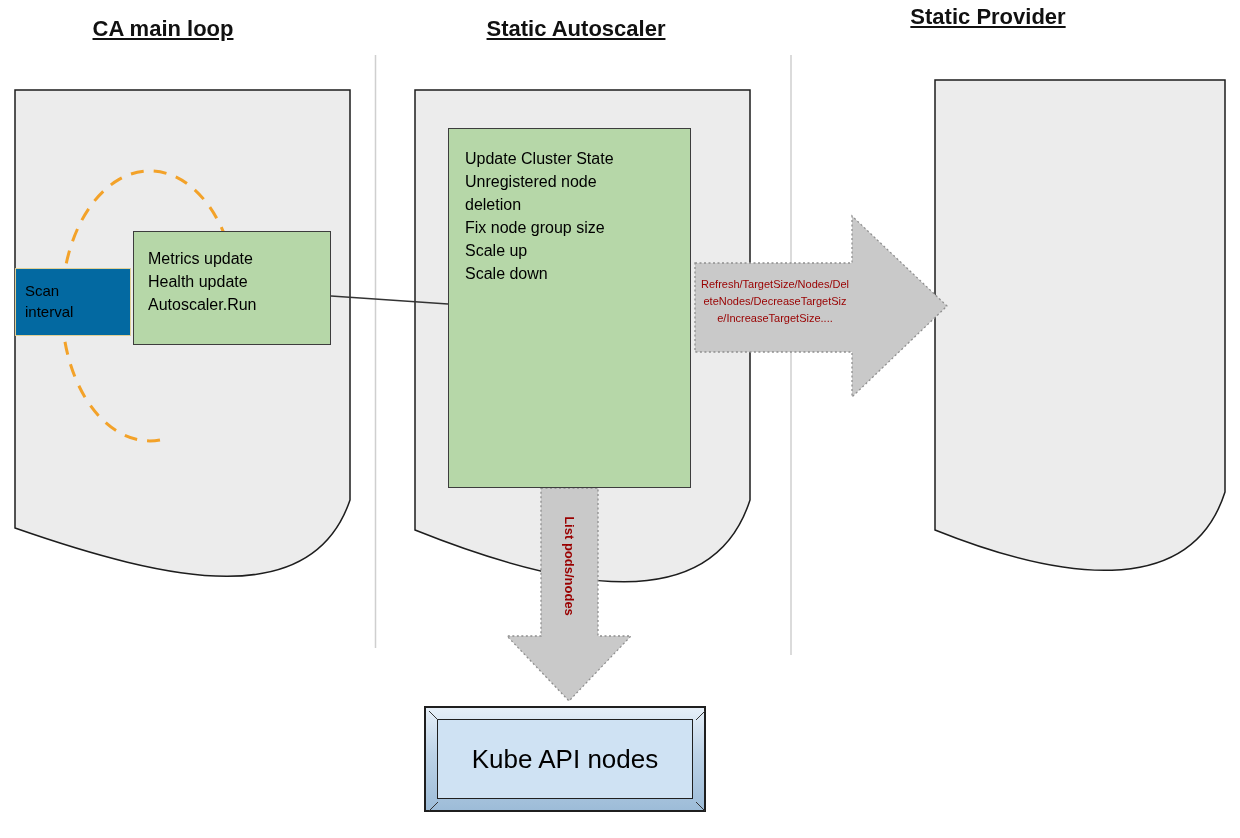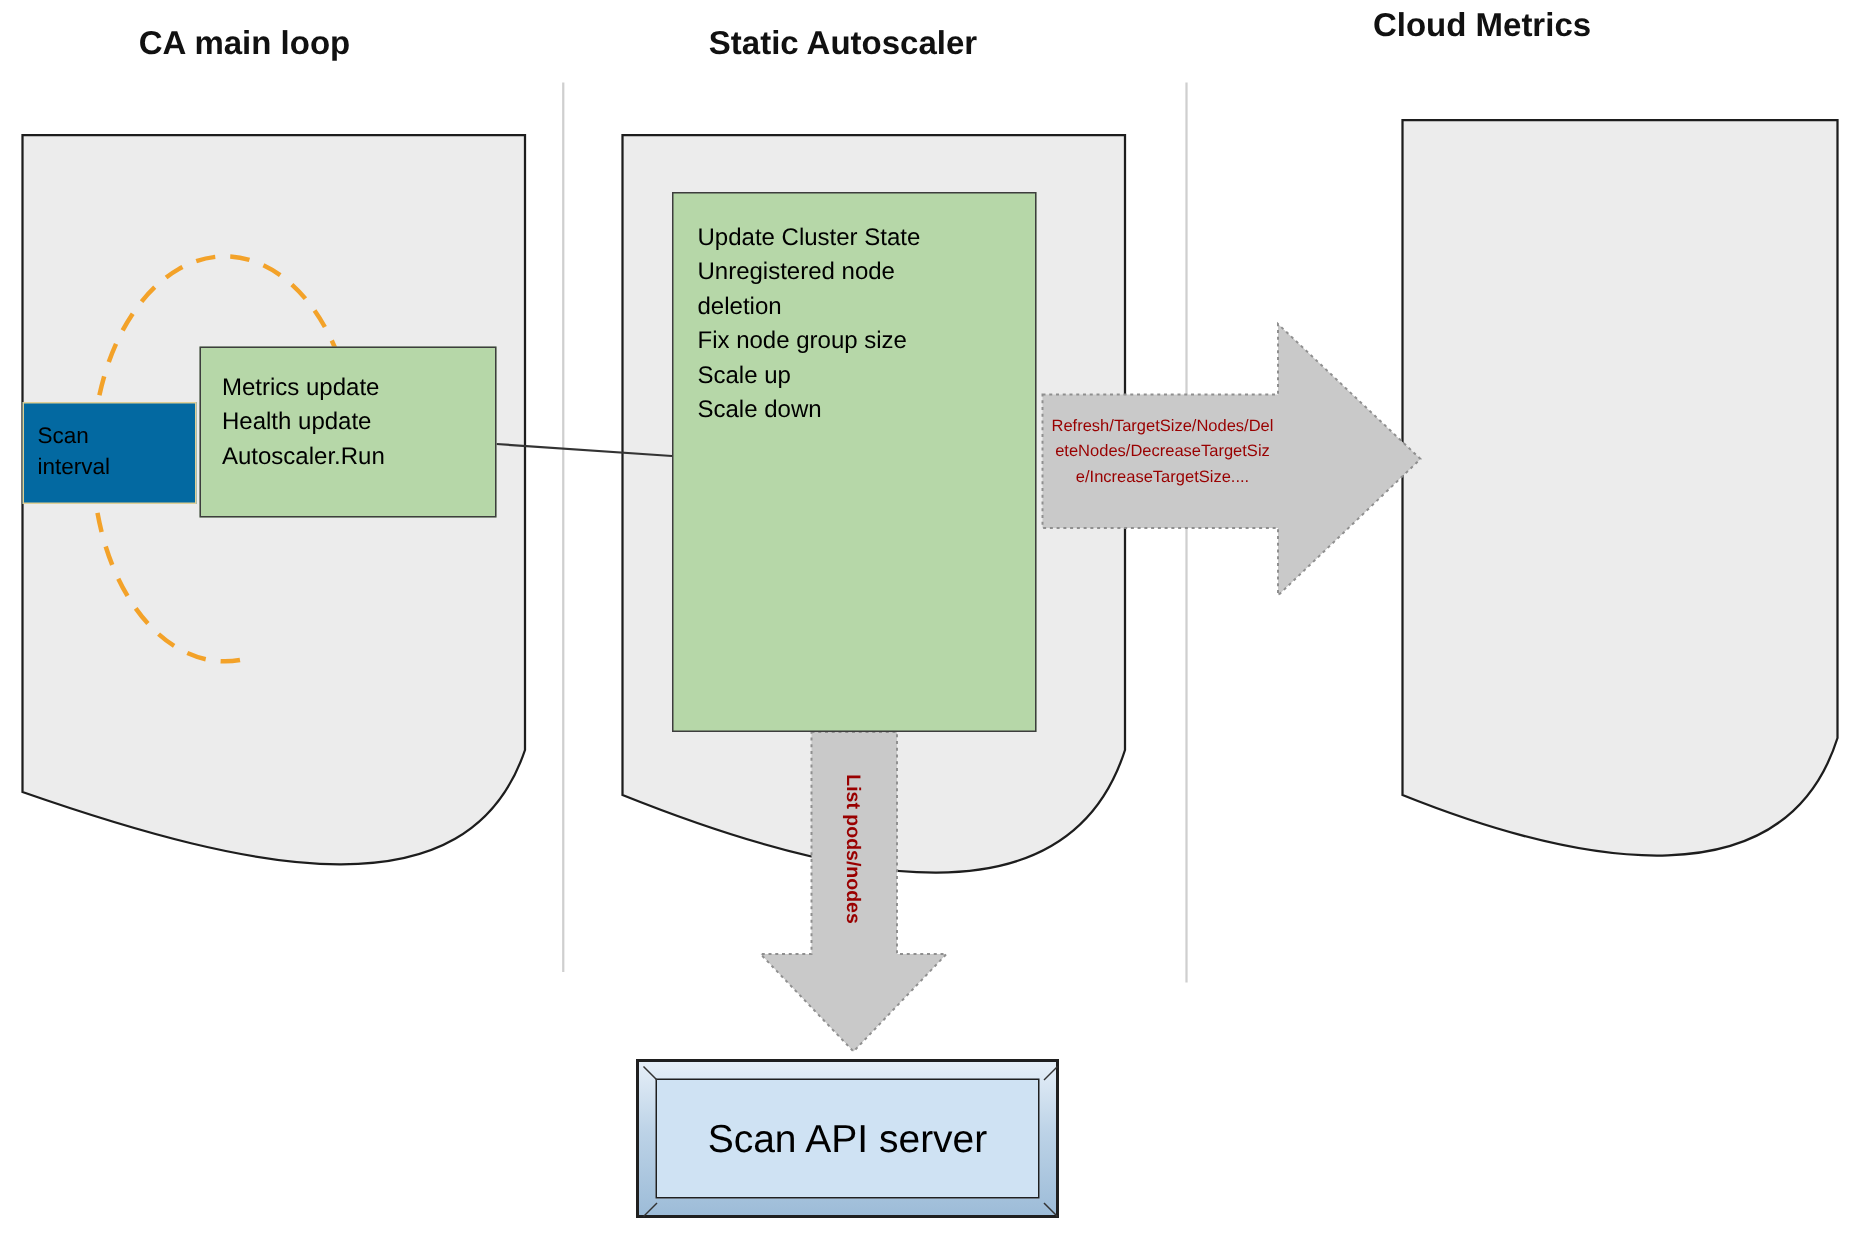--- a/index.html
+++ b/index.html
@@ -1,19 +1,19 @@
 <!DOCTYPE html>
 <html><head>
 <meta charset="utf-8">
 <style>
   html,body{margin:0;padding:0;background:#fff;}
   body{font-family:"Liberation Sans",sans-serif;}
   .canvas{position:relative;width:1240px;height:838px;background:#ffffff;overflow:hidden;}
   .layer{position:absolute;left:0;top:0;}
-  .col-title{position:absolute;font-size:22px;font-weight:bold;text-align:center;color:#111;}
+  .col-title{position:absolute;font-size:22px;font-weight:bold;text-align:center;color:#111;text-decoration:underline;}
   .proc-box{position:absolute;background:#b6d7a8;border:1.5px solid #3d3d3d;box-sizing:border-box;
             font-size:16px;line-height:23px;color:#000;}
   .run-box{left:133px;top:231px;width:198px;height:114px;padding:15px 8px 0 14px;}
   .steps-box{left:448px;top:128px;width:243px;height:360px;padding:18px 38px 0 16px;}
   .scan-box{position:absolute;left:15px;top:268px;width:116px;height:68px;background:#0369a1;
             border:1px solid #e0d096;box-sizing:border-box;font-size:15px;line-height:21px;
             padding:11px 28px 0 9px;color:#000;}
   .arrow-label-right{position:absolute;left:700px;top:276px;width:150px;font-size:11px;line-height:1.55;
             color:#990000;text-align:center;word-break:break-all;}
   .arrow-label-down{position:absolute;left:569px;top:566px;transform:translate(-50%,-50%) rotate(90deg);
@@ -43,22 +43,22 @@
 
     <path d="M 160,440 A 88,135 0 1 1 228,244" fill="none" stroke="#f3a229" stroke-width="3" stroke-dasharray="13 10"></path>
     <polygon points="242,259 217,249 233,233" fill="#f3a229"></polygon>
 
     <polygon points="695,263 852,263 852,216 947,306 852,397 852,352 695,352" fill="#c9c9c9" stroke="#8f8f8f" stroke-width="1.3" stroke-dasharray="2 2.5"></polygon>
 
     <polygon points="541,488 598,488 598,636 631,636 569,701 507,636 541,636" fill="#c9c9c9" stroke="#8f8f8f" stroke-width="1.3" stroke-dasharray="2 2.5"></polygon>
   </svg>
 
   <div class="col-title" style="left:38px;top:16px;width:250px">CA main loop</div>
-  <div class="col-title" style="left:437px;top:16px;width:250px">Static Autoscaler</div>
-  <div class="col-title" style="left:863px;top:4px;width:250px">Cloud Metrics</div>
+  <div class="col-title" style="left:451px;top:16px;width:250px">Static Autoscaler</div>
+  <div class="col-title" style="left:863px;top:4px;width:250px">Static Provider</div>
 
   <div class="scan-box">
     <span>Scan interval</span>
   </div>
 
   <div class="proc-box run-box">
     <div>Metrics update</div>
     <div>Health update</div>
     <div>Autoscaler.Run</div>
   </div>
@@ -69,21 +69,21 @@
     <div>Fix node group size</div>
     <div>Scale up</div>
     <div>Scale down</div>
   </div>
 
   <div class="arrow-label-right">Refresh/TargetSize/Nodes/DeleteNodes/DecreaseTargetSize/IncreaseTargetSize....</div>
   <div class="arrow-label-down">List pods/nodes</div>
 
   <div class="kube-box">
     <div class="kube-inner">
-      <span>Scan API server</span>
+      <span>Kube API nodes</span>
     </div>
     <svg class="kube-corners" width="282" height="106" viewBox="0 0 282 106">
       <line x1="3" y1="3" x2="12" y2="12" stroke="#333" stroke-width="1"></line>
       <line x1="279" y1="3" x2="270" y2="12" stroke="#333" stroke-width="1"></line>
       <line x1="3" y1="103" x2="12" y2="94" stroke="#333" stroke-width="1"></line>
       <line x1="279" y1="103" x2="270" y2="94" stroke="#333" stroke-width="1"></line>
     </svg>
   </div>
 
 </div>

